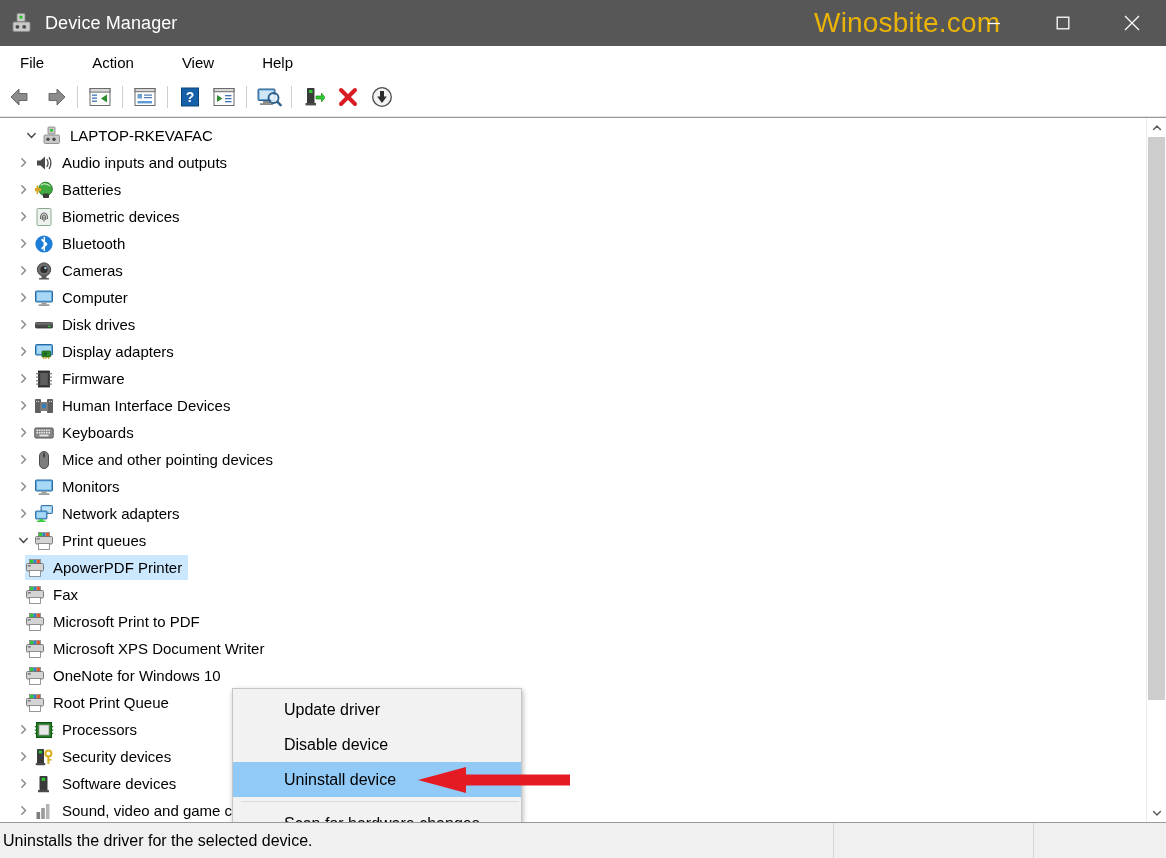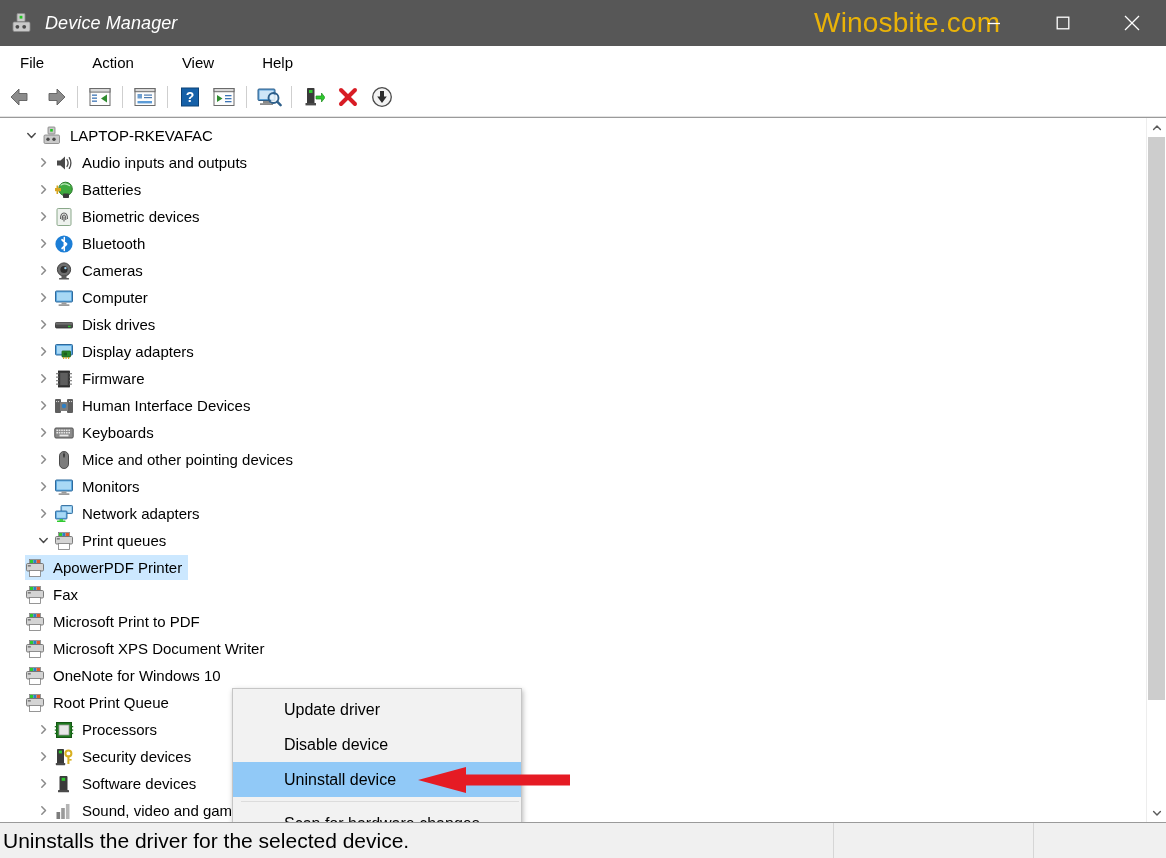--- a/index.html
+++ b/index.html
@@ -39,21 +39,20 @@
     width: 22px;
     height: 22px;
     flex: 0 0 auto;
     display: block;
   }
   .titlebar-title {
     color: #ffffff;
     font-size: 18px;
     letter-spacing: 0.1px;
     white-space: nowrap;
-    font-style: italic;
   }
   .watermark {
     position: absolute;
     left: 814px;
     top: 50%;
     transform: translateY(-50%);
     color: #eab308;
     font-size: 28px;
     white-space: nowrap;
     letter-spacing: 0.2px;
@@ -162,21 +161,21 @@
   .dev-icon {
     width: 20px;
     height: 20px;
     flex: 0 0 auto;
     margin-right: 8px;
     display: block;
   }
   .tree-label { line-height: 1; }
 
   .indent0 { padding-left: 20px; }
-  .indent1 { padding-left: 32px; }
+  .indent1 { padding-left: 12px; }
   .indent2 { padding-left: 25px; }
 
   
   .vscroll {
     width: 19px;
     flex: 0 0 auto;
     background: #ffffff;
     border-left: 1px solid #ededed;
     display: flex;
     flex-direction: column;
@@ -247,21 +246,21 @@
   }
 
   
   .statusbar {
     height: 35px;
     flex: 0 0 auto;
     background: #f0f0f0;
     border-top: 1px solid #9a9a9a;
     display: flex;
     align-items: center;
-    font-size: 21px;
+    font-size: 16px;
     color: #000000;
   }
   .status-pane {
     height: 100%;
     display: flex;
     align-items: center;
     box-sizing: border-box;
   }
   .status-main {
     flex: 0 0 833px;

